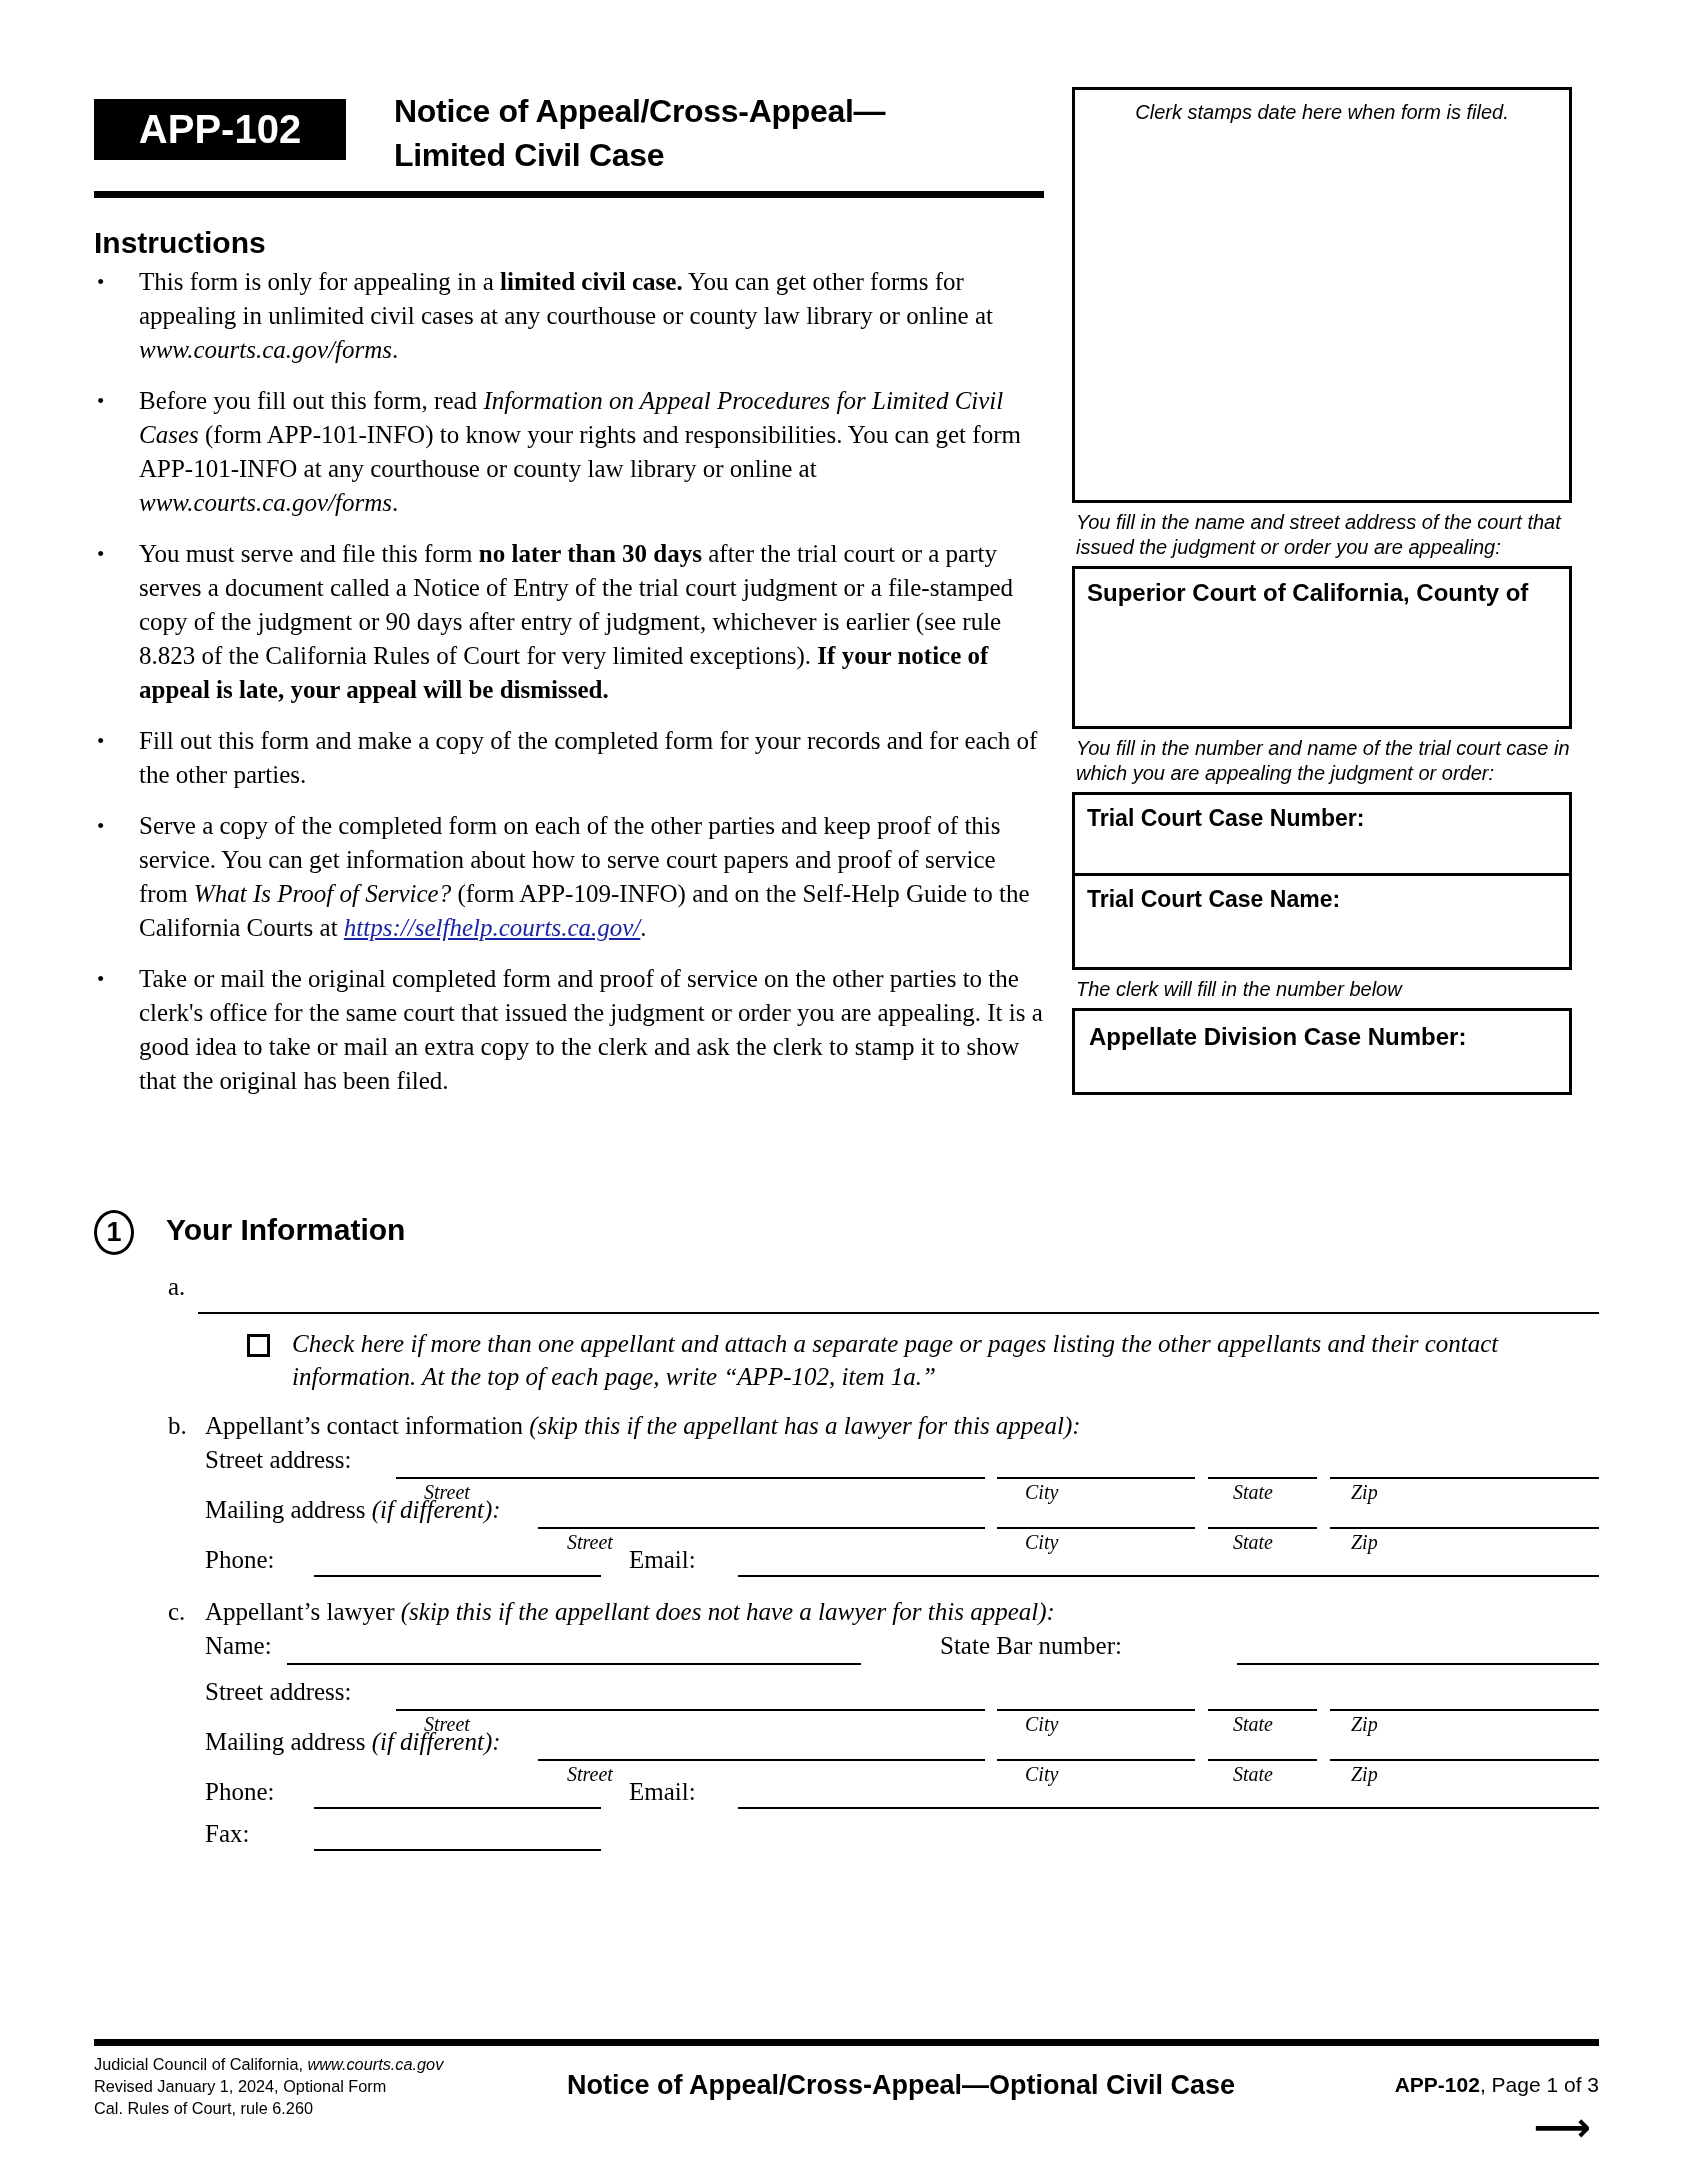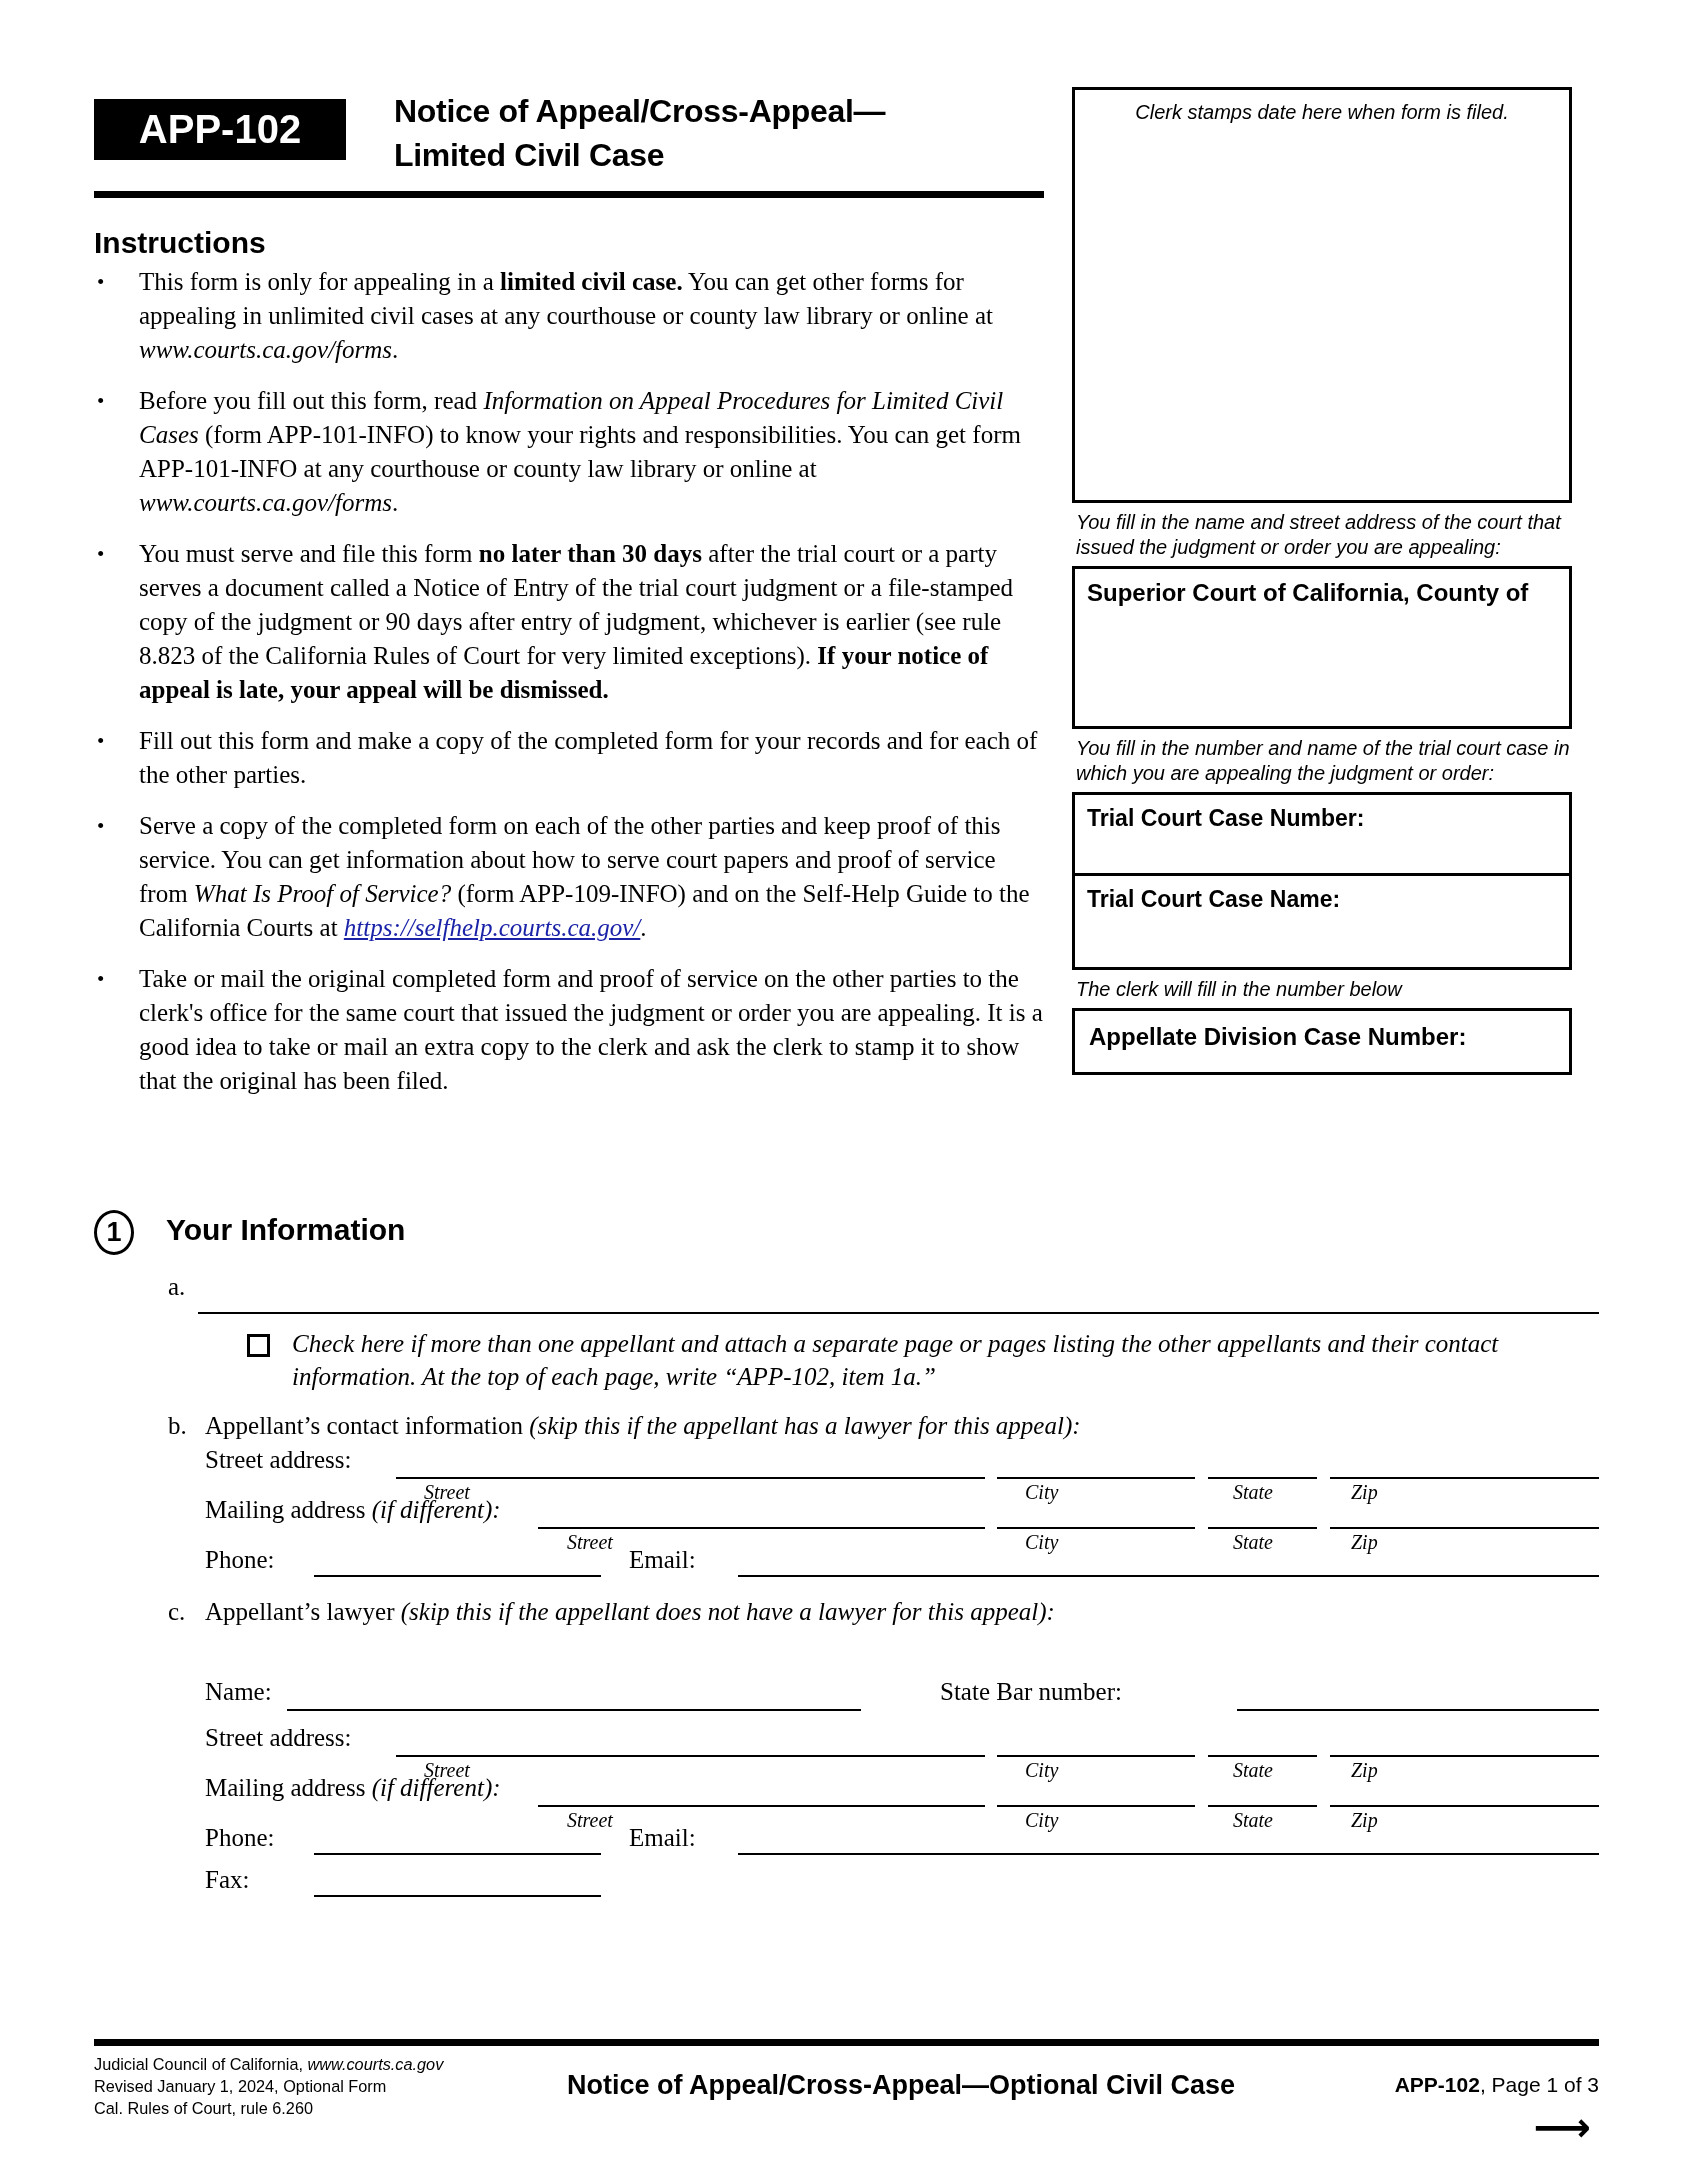--- a/index.html
+++ b/index.html
@@ -78,21 +78,21 @@
     font-family: "Liberation Sans", sans-serif;
     font-weight: bold; font-size: 24px;
   }
   .case-box { padding: 10px 0 0 12px; }
   .case-num { height: 81px; border-bottom: 0; }
   .case-name { height: 97px; border-top: 3.5px solid #000; }
   .case-box .lbl {
     font-family: "Liberation Sans", sans-serif;
     font-weight: bold; font-size: 23px;
   }
-  .appellate-box { height: 67px; padding: 12px 0 0 14px; }
+  .appellate-box { height: 87px; padding: 12px 0 0 14px; }
   .appellate-box .lbl {
     font-family: "Liberation Sans", sans-serif;
     font-weight: bold; font-size: 24px;
   }
 
   
   .section1 { position: absolute; left: 94px; top: 1210px; width: 1505px; }
   .sec-head { position: relative; height: 48px; }
   .sec-num {
     position: absolute; left: 0; top: 0;
@@ -276,21 +276,21 @@
       <div class="fline" style="left:644px;right:0;top:32px;"></div>
     </div>
 
     <div class="item" style="margin-top:10px;">
       <span class="item-letter">c.</span>
       <span class="item-text">
         <span>Appellant’s lawyer </span><span class="it">(skip this if the appellant does not have a lawyer for this appeal):</span>
       </span>
     </div>
 
-    <div style="position:relative;height:46px;margin-top:46px;">
+    <div style="position:relative;height:46px;">
       <span class="flabel" style="left:111px;top:0;">Name:</span>
       <div class="fline" style="left:193px;width:574px;top:34px;"></div>
       <span class="flabel" style="left:846px;top:0;">State Bar number:</span>
       <div class="fline" style="left:1143px;right:0;top:34px;"></div>
     </div>
 
     <div style="position:relative;height:50px;">
       <span class="flabel" style="left:111px;top:0;">Street address:</span>
       <div class="fline" style="left:302px;width:589px;top:34px;"></div>
       <div class="fline" style="left:903px;width:198px;top:34px;"></div>

